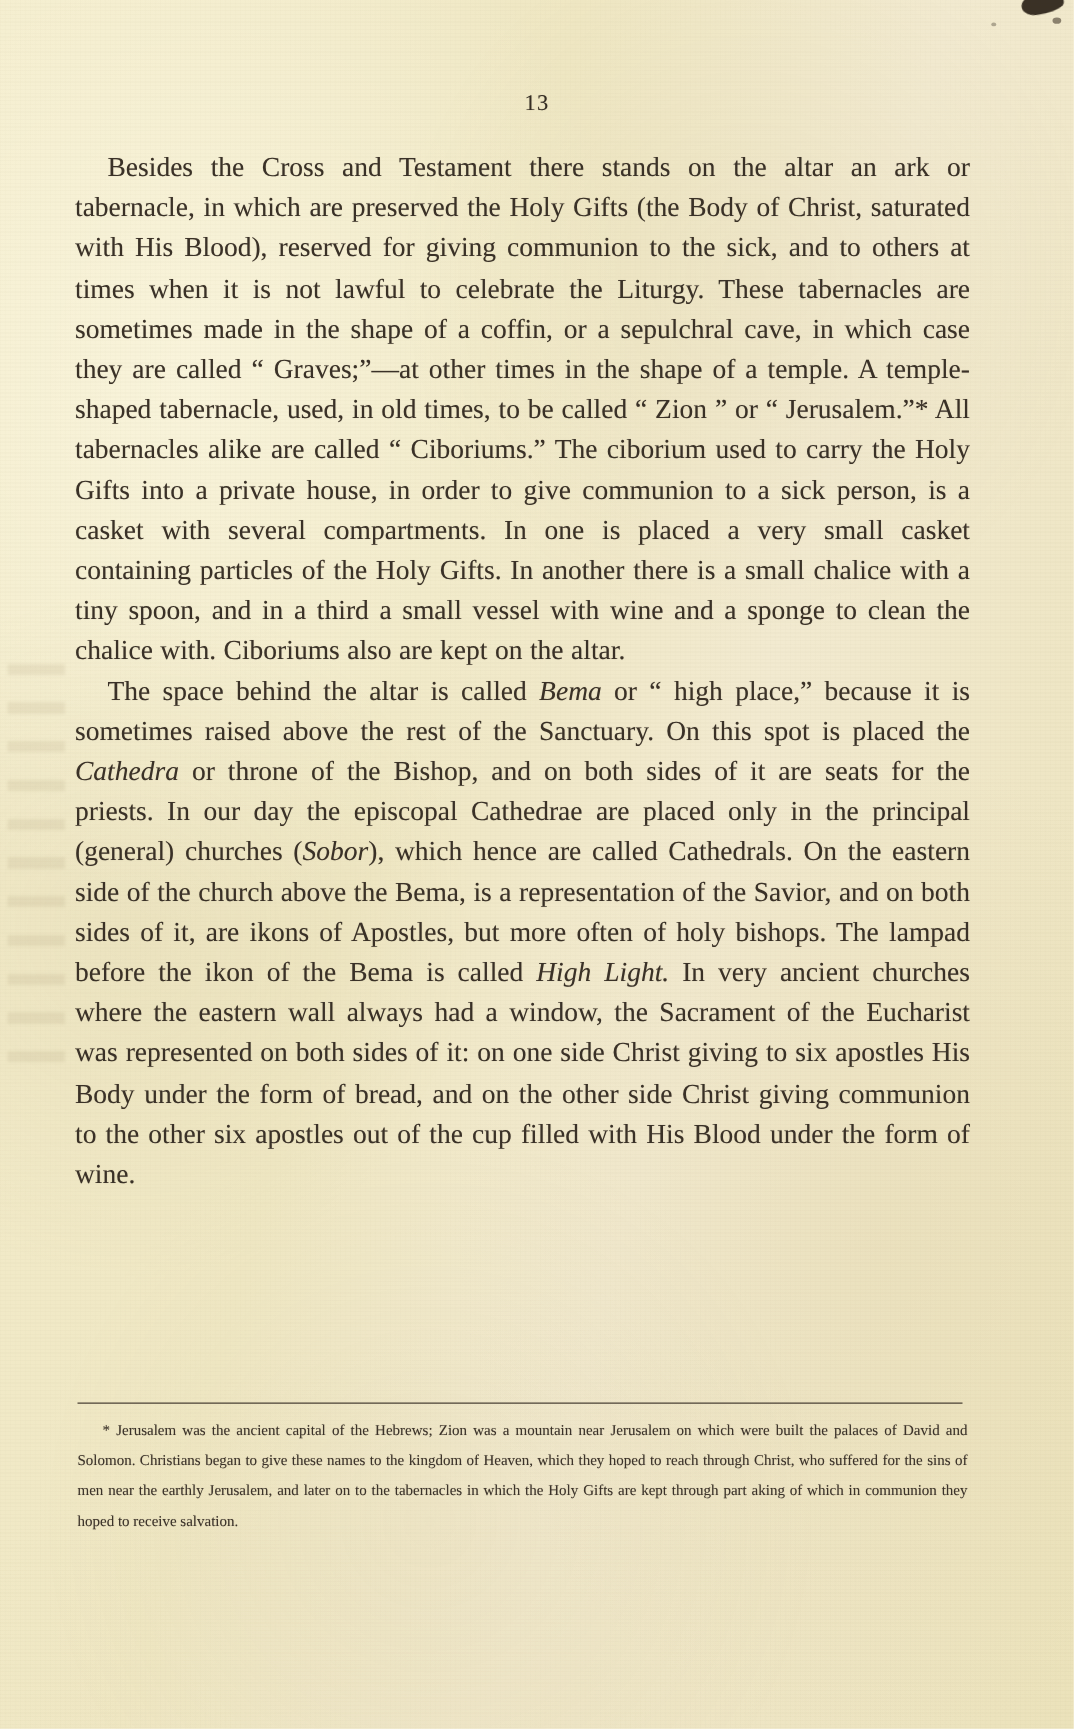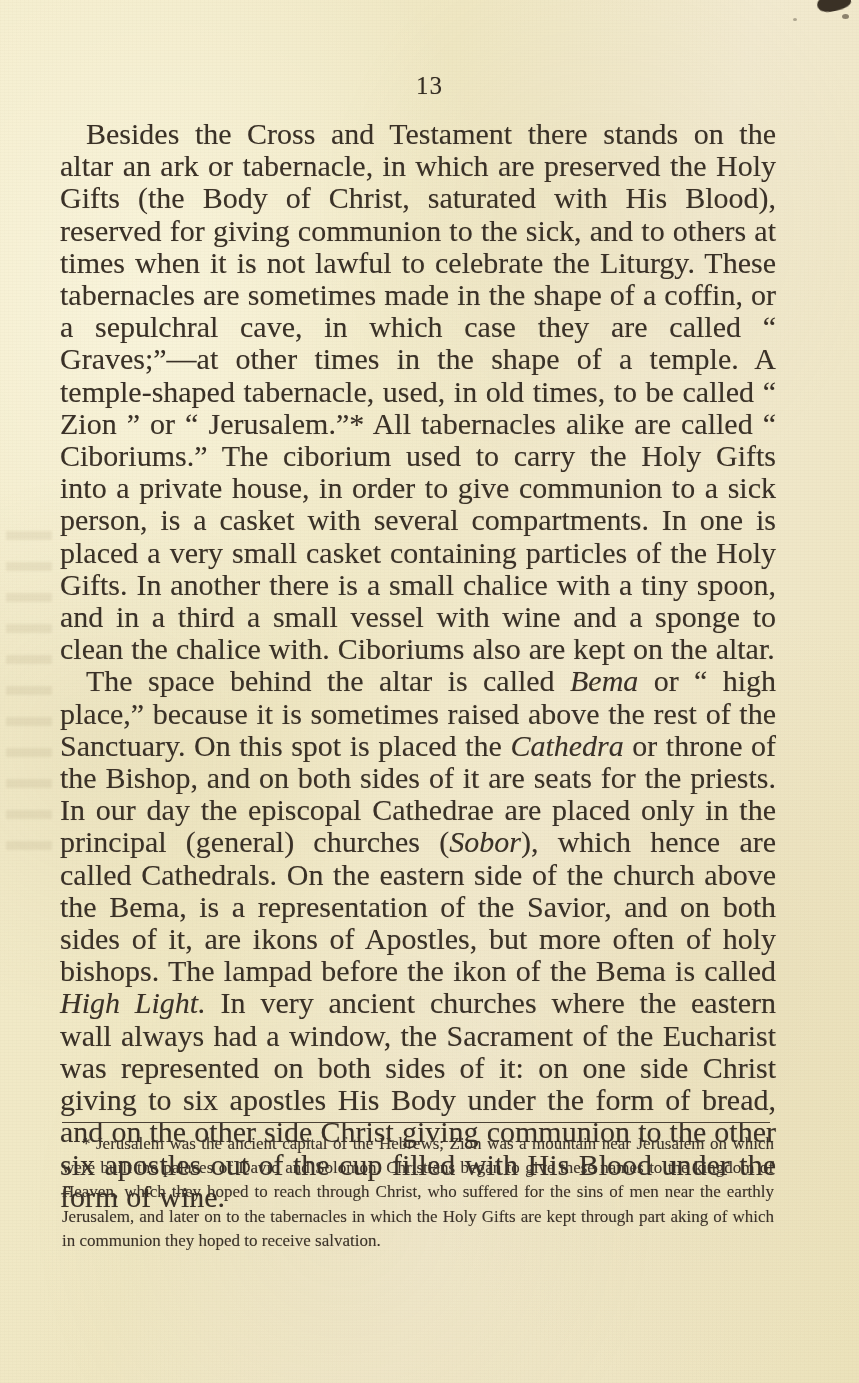--- a/index.html
+++ b/index.html
@@ -94,37 +94,37 @@
   }
 
   
 
   #folio {
     position: absolute;
     top: 72px;
     left: 0;
     width: 859px;
     text-align: center;
-    font-size: 25px;
+    font-size: 18px;
     letter-spacing: 1px;
     color: #352d23;
   }
 
   #body-text {
     position: absolute;
     left: 60px;
     top: 118px;
     width: 716px;
   }
 
   p.para {
     margin: 0;
     text-align: justify;
     text-justify: inter-word;
-    font-size: 30px;
+    font-size: 22px;
     line-height: 32.2px;
     text-indent: 26px;
     color: #3a3127;
     word-spacing: 0.5px;
   }
 
   p.para em {
   }
 
   
@@ -139,21 +139,21 @@
     width: 708px;
     height: 0;
     border-top: 1.6px solid #4a4034;
     margin: 0 0 9px 0;
   }
 
   p.footnote-para {
     margin: 0;
     text-align: justify;
     text-justify: inter-word;
-    font-size: 17px;
+    font-size: 12px;
     line-height: 24.2px;
     text-indent: 20px;
     color: #3c332a;
   }
 
   
   #body-text, #folio, #footnote {
     text-shadow: 0 0 0.7px rgba(58,49,39,0.33);
   }
 </style>

